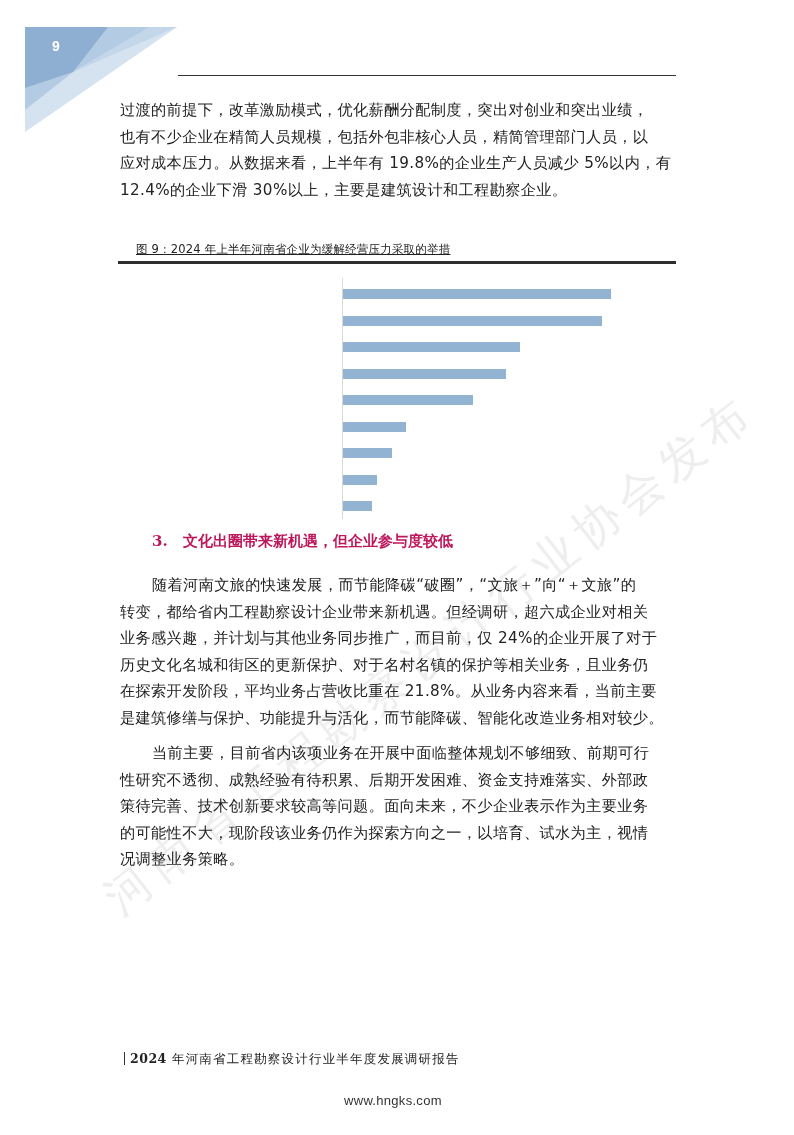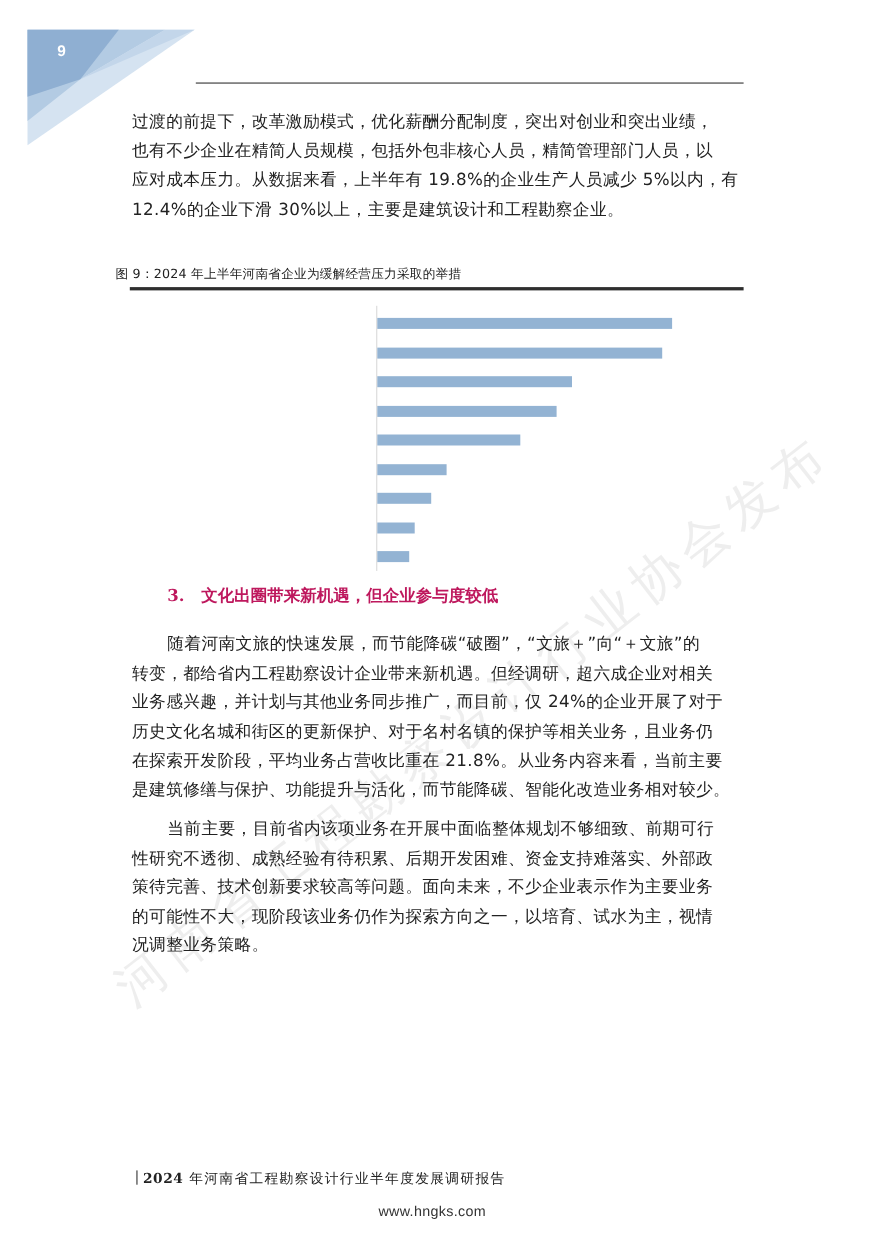--- a/index.html
+++ b/index.html
@@ -9,35 +9,35 @@
   .corner { position: absolute; left: 0; top: 0; width: 200px; height: 140px; }
   .page-num { position: absolute; left: 52px; top: 38px; font-family: "Liberation Sans", sans-serif;
               font-weight: bold; font-size: 14px; color: #ffffff; }
   .top-rule { position: absolute; left: 178px; top: 75px; width: 498px; height: 0; border-top: 1.5px solid #333; }
 
   .para { position: absolute; left: 120px; width: 560px; font-size: 15.2px; line-height: 26.5px;
           letter-spacing: 0.35px; text-align: justify; color: #222; }
   .para .line { display: block; white-space: nowrap; height: 26.5px; }
   .para .line.indent { padding-left: 32px; }
 
-  .fig-caption { position: absolute; left: 105px; top: 242px; font-size: 11.5px; color: #222;
-                 letter-spacing: 0.2px; white-space: nowrap; }
+  .fig-caption { position: absolute; left: 136px; top: 242px; font-size: 11.5px; color: #222;
+                 letter-spacing: 0.2px; white-space: nowrap; text-decoration: underline; }
   .fig-rule { position: absolute; left: 118px; top: 261px; width: 558px; height: 3px; background: #2e2e2e; }
 
   .chart { position: absolute; left: 0; top: 270px; width: 794px; height: 260px; }
   .chart .axis { position: absolute; left: 342px; top: 8px; width: 1px; height: 241px; background: #d9d9d9; }
   .chart .row { position: absolute; left: 0; height: 12px; }
   .chart .bar { position: absolute; left: 343px; height: 10px; top: 0; background: #93b3d3; }
 
   .section-heading { position: absolute; left: 152px; top: 532px; font-family: "DejaVu Serif", "Liberation Serif", serif;
                      font-weight: bold; font-size: 15px; color: #be185d; white-space: nowrap; }
   .section-heading .num { display: inline-block; width: 31px; }
 
   .footer-title { position: absolute; left: 124px; top: 1051px; font-family: "DejaVu Serif", serif;
-                  font-size: 12.5px; color: #222; white-space: nowrap; letter-spacing: 1.2px; margin-top: 12px; }
+                  font-size: 12.5px; color: #222; white-space: nowrap; letter-spacing: 1.2px; }
   .footer-title .bar { display: inline-block; width: 1px; height: 13px; background: #333; vertical-align: -2px; margin-right: 5px; }
   .footer-title .year { font-weight: bold; letter-spacing: 0.5px; }
   .footer-url { position: absolute; left: 344px; top: 1093px; font-family: "Liberation Sans", sans-serif;
                 font-size: 13px; color: #333; letter-spacing: 0.3px; text-align: center; }
 
   .watermark { position: absolute; pointer-events: none; font-family: "DejaVu Serif", serif; color: rgba(150,150,150,0.16);
                font-size: 46px; white-space: nowrap; transform-origin: 0 0; letter-spacing: 8px; }
 </style>
 </head>
 <body>

